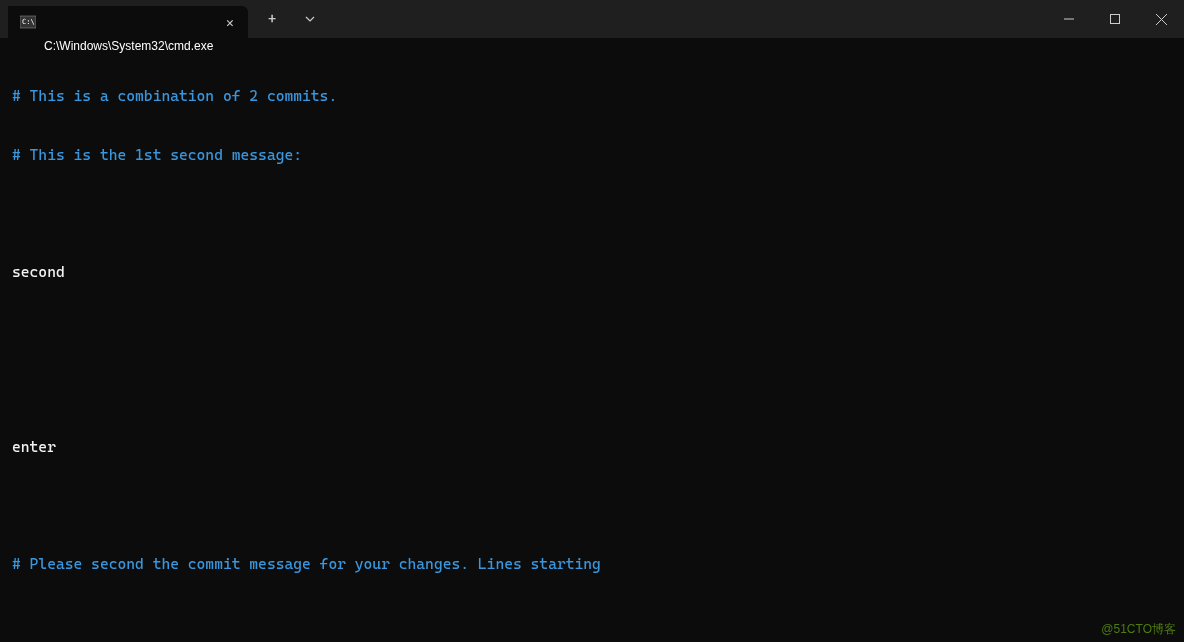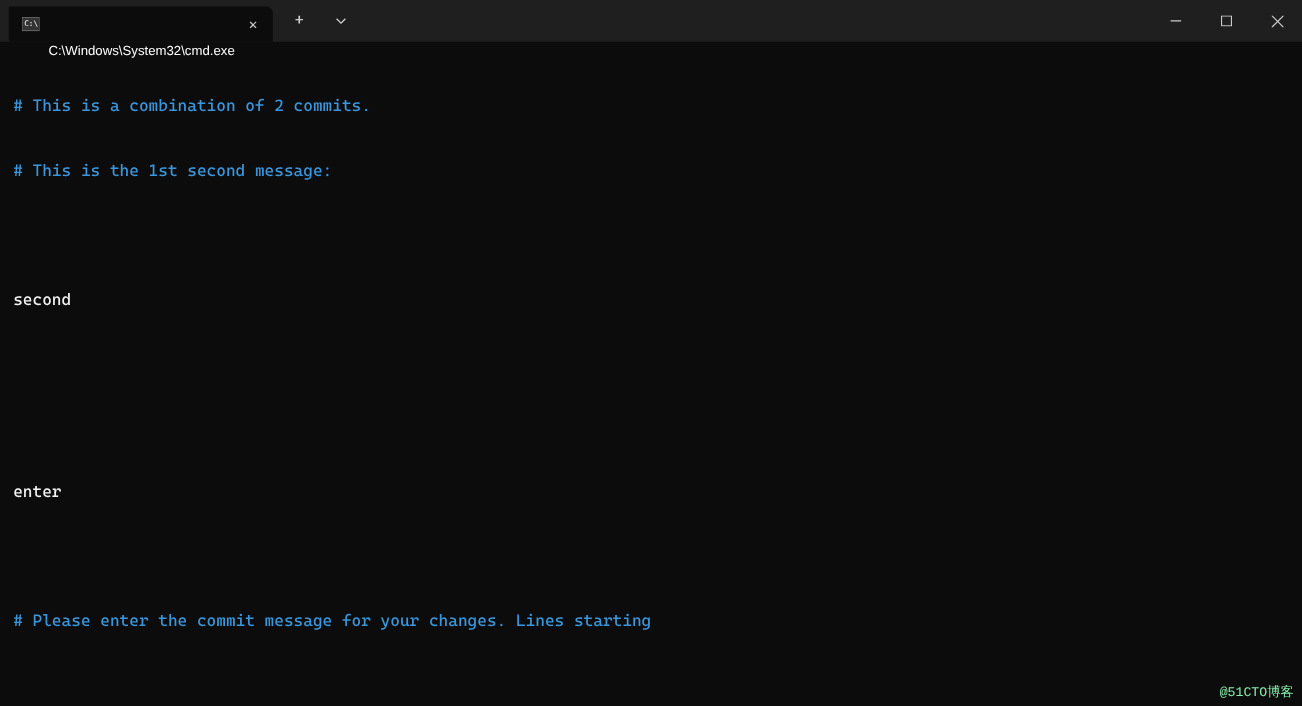--- a/index.html
+++ b/index.html
@@ -90,22 +90,22 @@
       font-weight: 500;
       white-space: pre;
     }
     .line { min-height: 19.5px; }
     .cyan { color: #3a96dd; }
     .bright-white { color: #f2f2f2; }
     .watermark {
       position: absolute;
       bottom: 4px;
       right: 8px;
-      color: #86efac;
-      font-family: Liberation Mono, monospace;
+      color: #4d7c0f;
+      font-family: Liberation Sans, sans-serif;
       font-size: 12px;
     }
   </style>
 </head>
 <body>
 
 <div class="titlebar">
   <div class="tab">
     <span class="tab-icon">
       <svg width="16" height="16" viewBox="0 0 16 16">
@@ -146,21 +146,21 @@
 
 <div class="terminal-content">
   <div class="line cyan"># This is a combination of 2 commits.</div>
   <div class="line cyan"># This is the 1st second message:</div>
   <div class="line"></div>
   <div class="line bright-white">second</div>
   <div class="line"></div>
   <div class="line"></div>
   <div class="line bright-white">enter</div>
   <div class="line"></div>
-  <div class="line cyan"># Please enter the commit message for your changes. Lines starting</div>
+  <div class="line cyan"># Please second the commit message for your changes. Lines starting</div>
   
   
   
   
   
   
   
   
   
   

